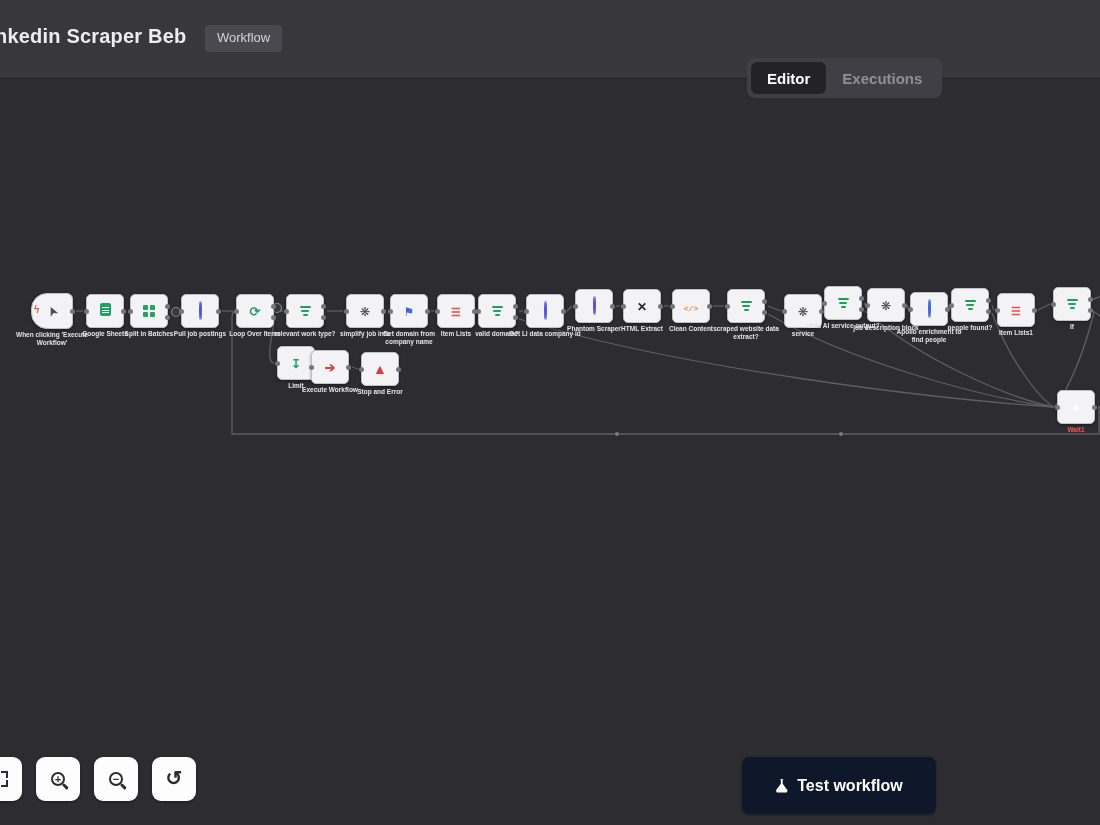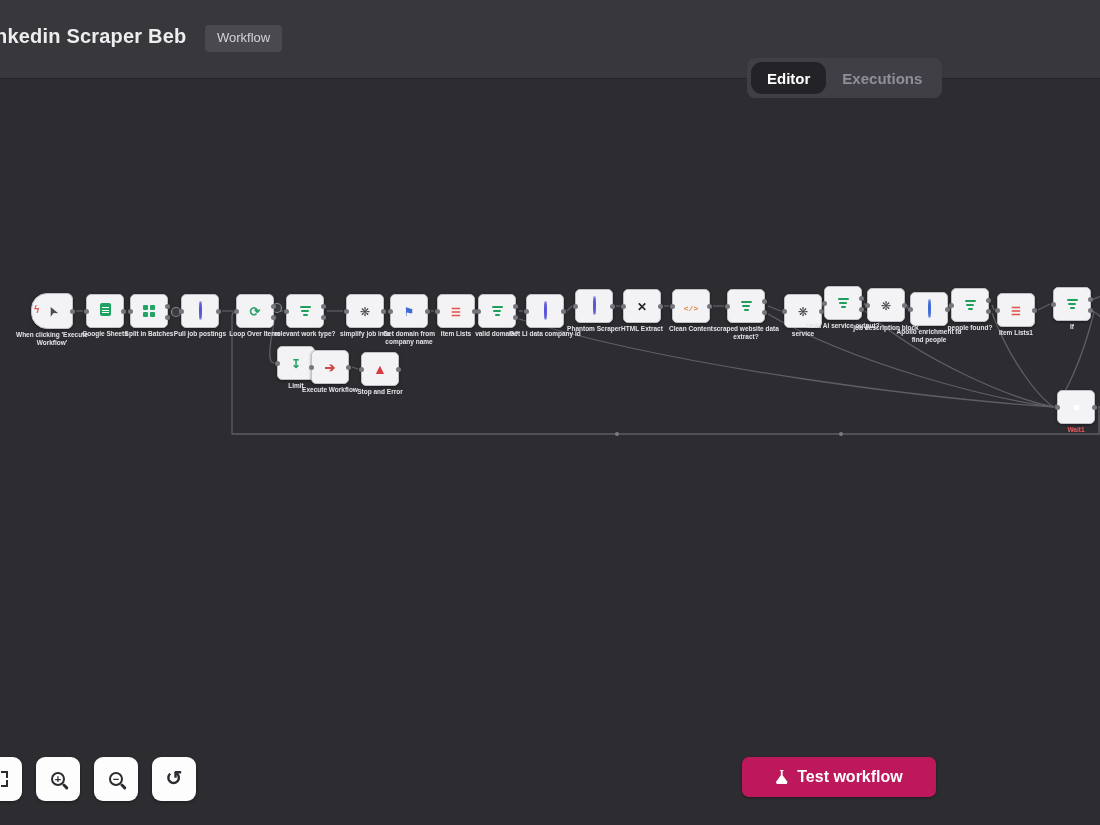--- a/index.html
+++ b/index.html
@@ -11,21 +11,21 @@
             background:#38373c; border-bottom:1px solid #242328; overflow:hidden; z-index:30; }
   .wf-title { position:absolute; left:-5px; top:25px; color:#ededf0; font-size:20px;
               font-weight:600; letter-spacing:.2px; white-space:nowrap; }
   .chip { position:absolute; left:205px; top:25px; height:27px; padding:5px 12px;
           background:#4a494f; border-radius:4px; color:#d2d3d8; font-size:13px; }
 
   
   .seg { position:absolute; left:747px; top:58px; height:40px; background:#403f45;
          border-radius:8px; display:flex; align-items:center; padding:4px; z-index:40; }
   .seg .tab { height:32px; padding:0 16px; display:flex; align-items:center;
-              border-radius:11px; font-size:15px; cursor:pointer; }
+              border-radius:6px; font-size:15px; cursor:pointer; }
   .seg .tab.active { background:#232226; color:#ffffff; font-weight:700; }
   .seg .tab.inactive { color:#8e9098; font-weight:600; }
 
   
   .canvas { position:absolute; left:0; top:0; width:1100px; height:825px; }
   #edges { position:absolute; left:0; top:0; z-index:1; }
   #nodes { position:absolute; left:0; top:0; z-index:2; }
 
   .node { position:absolute; width:38px; height:34px; background:#f3f3f5;
           border:1px solid #bfc1c7; border-radius:5px; display:flex; align-items:center;
@@ -96,22 +96,22 @@
           background-repeat:no-repeat; }
   .mag { width:14px; height:14px; border:2px solid #2b2c31; border-radius:50%; position:relative; }
   .mag::after { content:""; position:absolute; width:7px; height:2.5px; background:#2b2c31;
                 right:-6px; bottom:-3px; transform:rotate(45deg); border-radius:2px; }
   .mag::before { position:absolute; left:50%; top:50%; transform:translate(-50%,-54%);
                  font-size:11px; font-weight:700; color:#2b2c31; }
   .mag.plus::before { content:"+"; } .mag.minus::before { content:"−"; }
   .resetg { font-size:20px; font-weight:700; color:#2b2c31; transform:translateY(-1px); }
 
   
-  .testbtn { position:absolute; left:742px; top:757px; width:194px; height:40px;
-             background:#be185d; border:none; border-radius:7px; color:#fff; font-size:16px;
+  .testbtn { position:absolute; left:742px; top:757px; width:194px; height:57px;
+             background:#0f172a; border:none; border-radius:7px; color:#fff; font-size:16px;
              font-weight:700; display:flex; align-items:center; justify-content:center;
              gap:9px; cursor:pointer; font-family:"Liberation Sans", sans-serif;
              box-shadow:0 1px 3px rgba(0,0,0,.35); }
   .flaskg { width:13px; height:14px; background:#fff;
             clip-path:polygon(35% 0,65% 0,65% 6%,57% 6%,57% 38%,95% 86%,88% 100%,12% 100%,5% 86%,43% 38%,43% 6%,35% 6%); }
 </style>
 </head>
 <body>
 
 <div class="canvas">

